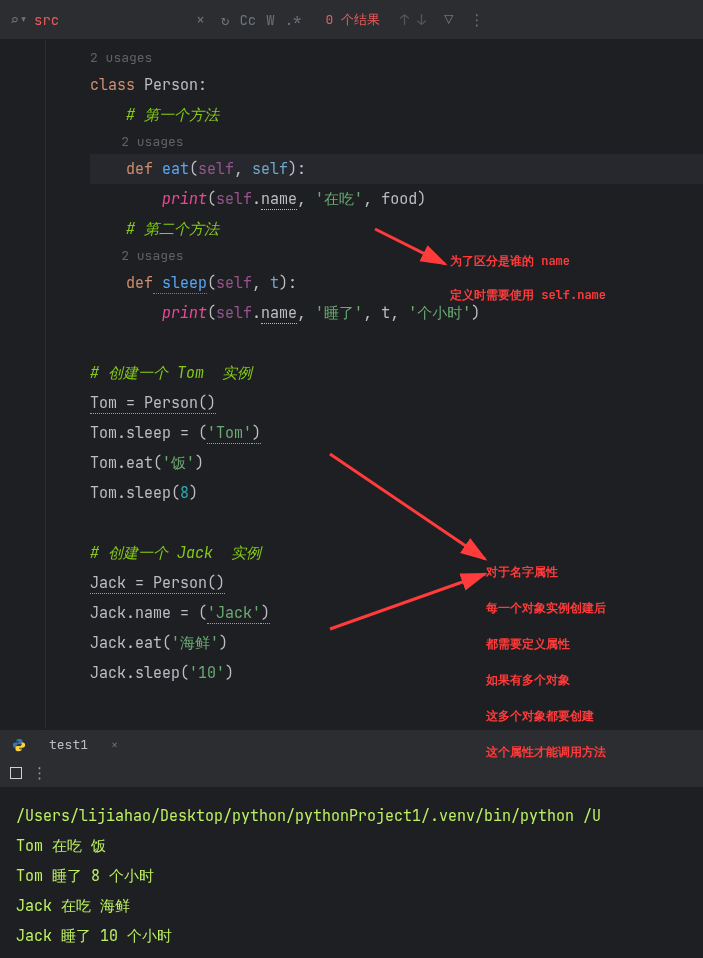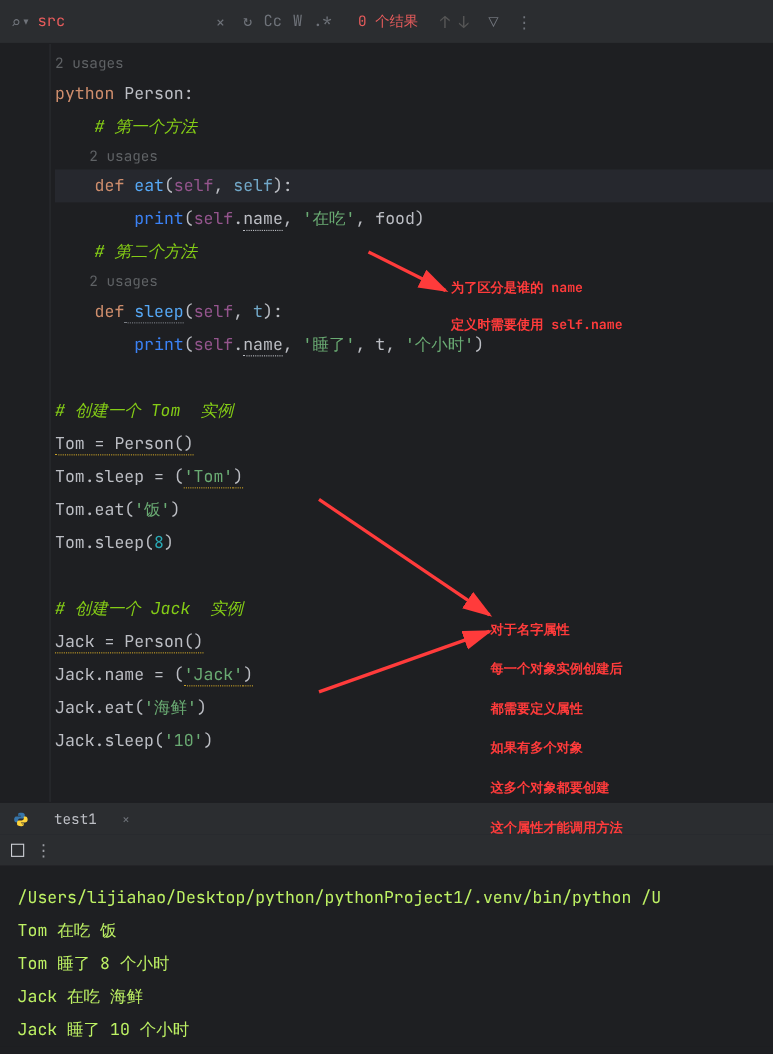--- a/index.html
+++ b/index.html
@@ -32,32 +32,32 @@
   width: 70px;
   outline: none;
 }
 .find-bar .close-x { color: #6f737a; cursor: pointer; padding: 0 6px; }
 .find-bar .pill-grp { display: flex; gap: 10px; color: #6f737a; font-size: 14px; }
 .find-bar .results { color: #e85c5c; font-size: 13px; margin-left: 14px; }
 .find-bar .nav-arrows { color: #555; display: flex; gap: 8px; margin-left: 10px; }
 .find-bar .flt { color: #6f737a; margin-left: 8px; }
 .find-bar .menu { color: #6f737a; margin-left: 6px; }
 
-.editor { position: relative; padding-top: 4px; height: 689px; }
+.editor { position: relative; padding-top: 4px; height: 689px; padding-left: 40px; }
 .gutter { position: absolute; left: 0; top: 0; bottom: 0; width: 46px; border-right: 1px solid #2b2d30; }
 .codewrap { margin-left: 50px; padding-top: 2px; position: relative; }
 .line { height: 30px; line-height: 30px; white-space: pre; }
 .annot { font-size: 13px; color: #5f6265; height: 24px; line-height: 24px; white-space: pre; }
 .hl-line { background: #26282e; }
 
 .kw { color: #cf8e6d; }
 .fname { color: #56a8f5; }
 .param { color: #71a7c7; }
 .self { color: #94558d; }
-.builtin { color: #3b82f6; }
+.builtin { color: #ec4899; font-style: italic; }
 .str { color: #6aab73; }
 .num { color: #2aacb8; }
 .comment { color: #84cc16; font-style: italic; }
 .wavy { border-bottom: 1px dotted #7a7e85; }
 .wavy-y { border-bottom: 1px dotted #c9a227; }
 .prop { border-bottom: 1px dotted #bcbec4; }
 
 .redtxt { color: #ff3b3b; font-weight: bold; font-size: 12px; position: absolute; }
 .anno1 { left: 360px; top: 200px; line-height: 34px; }
 .anno2 { left: 396px; top: 510px; line-height: 36px; }
@@ -118,21 +118,21 @@
     <span>↓</span>
   </div>
   <span class="flt">▽</span>
   <span class="menu">⋮</span>
 </div>
 
 <div class="editor">
   <div class="gutter"></div>
   <div class="codewrap">
     <div class="annot">2 usages</div>
-    <div class="line"><span class="kw">python</span><span> Person:</span></div>
+    <div class="line"><span class="kw">class</span><span> Person:</span></div>
     <div class="line">    <span class="comment"># 第一个方法</span></div>
     <div class="annot" style="padding-left: 4ch;">2 usages</div>
     <div class="line hl-line">    <span class="kw">def</span><span class="fname"> eat</span>(<span class="self">self</span>,<span class="param"> self</span>):</div>
     <div class="line">        <span class="builtin">print</span>(<span class="self">self</span>.<span class="prop">name</span>, <span class="str">'在吃'</span>, food)</div>
     <div class="line">    <span class="comment"># 第二个方法</span></div>
     <div class="annot" style="padding-left: 4ch;">2 usages</div>
     <div class="line">    <span class="kw">def</span><span class="fname wavy"> sleep</span>(<span class="self">self</span>,<span class="param"> t</span>):</div>
     <div class="line">        <span class="builtin">print</span>(<span class="self">self</span>.<span class="prop">name</span>, <span class="str">'睡了'</span>, t, <span class="str">'个小时'</span>)</div>
     <div class="line"> </div>
     <div class="line"><span class="comment"># 创建一个 Tom  实例</span></div>

